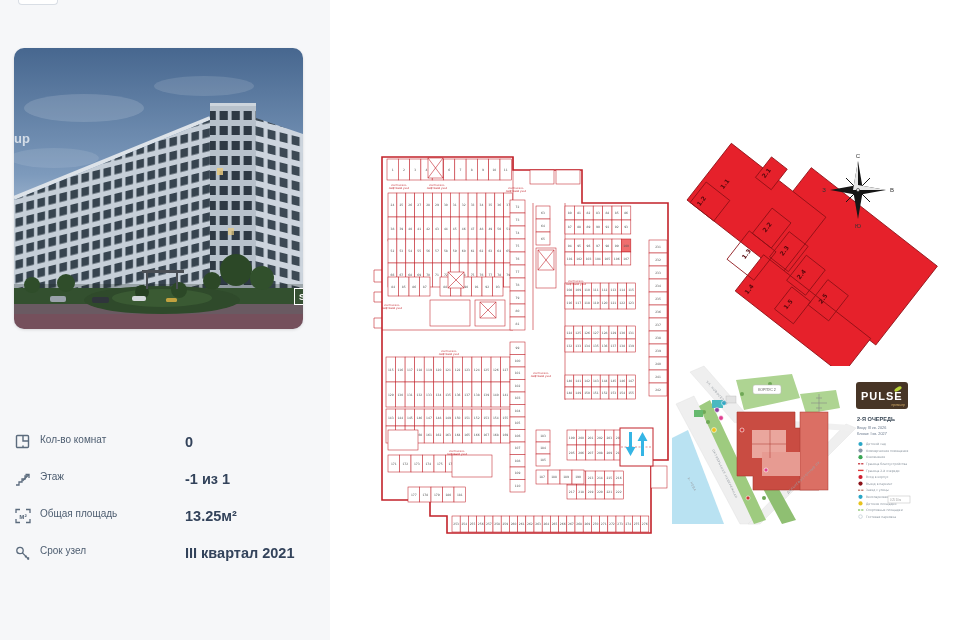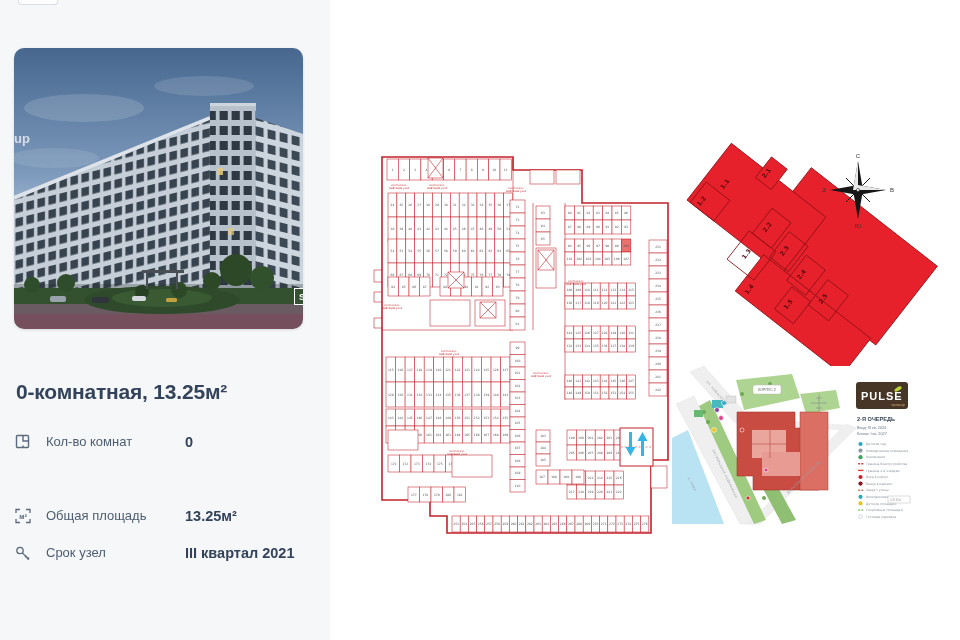--- a/index.html
+++ b/index.html
@@ -13,21 +13,21 @@
   .photo svg{display:block}
   .watermark{position:absolute;left:0px;top:62px;color:rgba(255,255,255,.7);
              font-size:13px;font-weight:bold;margin-top:21px;}
   .photo-badge{position:absolute;left:280px;top:240px;width:14px;height:15px;
                border:1.5px solid #fff;color:#fff;background:rgba(60,80,60,.35);
                font-size:9px;font-weight:bold;display:flex;align-items:center;justify-content:center;}
   .title{position:absolute;left:16px;top:380px;font-size:21px;font-weight:bold;
          color:#33435b;letter-spacing:-.2px;}
   .spec{position:absolute;left:14px;width:300px;height:22px;}
   .spec .ic{position:absolute;left:0;top:0;width:18px;height:18px;color:#5b6b7d;}
-  .spec .lab{position:absolute;left:32px;top:1px;font-size:13px;color:#4d5d70;}
+  .spec .lab{position:absolute;left:26px;top:1px;font-size:10px;color:#4d5d70;}
   .spec .val{position:absolute;left:171px;top:1px;font-size:14.5px;font-weight:bold;color:#33435b;}
   .main{position:absolute;left:330px;top:0;width:630px;height:640px;background:#fff;}
   .planwrap{position:absolute;left:340px;top:70px;width:620px;height:540px;}
   
   .cell{fill:#fff;stroke:#c2222a;stroke-width:.55}
   .hlcell{fill:#ef6e6e;stroke:#c2222a;stroke-width:.6}
   .num{font-size:3px;fill:#555;text-anchor:middle;font-family:"DejaVu Sans",sans-serif}
   .ann{font-size:2.6px;fill:#c2222a;text-anchor:middle;font-family:"DejaVu Sans",sans-serif}
   .fpl{font-size:6px;font-weight:bold;fill:#57080c;text-anchor:middle;font-family:"DejaVu Sans",sans-serif}
   .lgt{font-size:3px;fill:#8a949e;font-family:"DejaVu Sans",sans-serif}
@@ -91,31 +91,40 @@
       <rect x="162" y="225" width="2" height="16" fill="#4a4f55"></rect>
       <rect x="36" y="248" width="16" height="6" rx="2" fill="#9aa2ab"></rect>
       <rect x="78" y="249" width="17" height="6" rx="2" fill="#2f353b"></rect>
       <rect x="118" y="248" width="14" height="5" rx="2" fill="#d4d8dc"></rect>
       <rect x="152" y="250" width="11" height="4" rx="1.5" fill="#c2a23f"></rect>
     </svg>
     <div class="watermark">up</div>
     <div class="photo-badge">S</div>
   </div>
 
-  <div class="title">0-комнатная, 13.25м²</div>
 
   <div class="spec" style="top:433px">
     <span class="ic">
       <svg width="18" height="18" viewBox="0 0 18 18" fill="none" stroke="currentColor" stroke-width="1.4">
         <rect x="2.5" y="2.5" width="12" height="12" rx="1"></rect>
           <path d="M9,2.5 V8 H14.5"></path>
           <path d="M9,15 V12.5"></path>
       </svg></span>
     <span class="lab">Кол-во комнат</span>
     <span class="val">0</span>
+  </div>
+  <div class="spec" style="top:470px">
+    <span class="ic">
+      <svg width="18" height="18" viewBox="0 0 18 18" fill="none" stroke="currentColor" stroke-width="1.3">
+        <path d="M2,15 H5 V12 H8 V9 H11 V6 H13"></path>
+          <path d="M8.5,11 L15,4.5"></path>
+          <path d="M11.5,4.5 H15 V8"></path>
+      </svg></span>
+    <span class="lab">Этаж</span>
+    <span class="val">-1 из 1</span>
   </div>
   <div class="spec" style="top:507px">
     <span class="ic">
       <svg width="18" height="18" viewBox="0 0 18 18" fill="none" stroke="currentColor" stroke-width="1.3">
         <path d="M2,6 V2.5 H6"></path>
           <path d="M12,2.5 H16 V6"></path>
           <path d="M16,12 V15.5 H12"></path>
           <path d="M6,15.5 H2 V12"></path>
         <text x="9" y="11.5" text-anchor="middle" font-size="7" stroke="none" fill="currentColor" font-weight="bold">м²</text>
       </svg></span>

